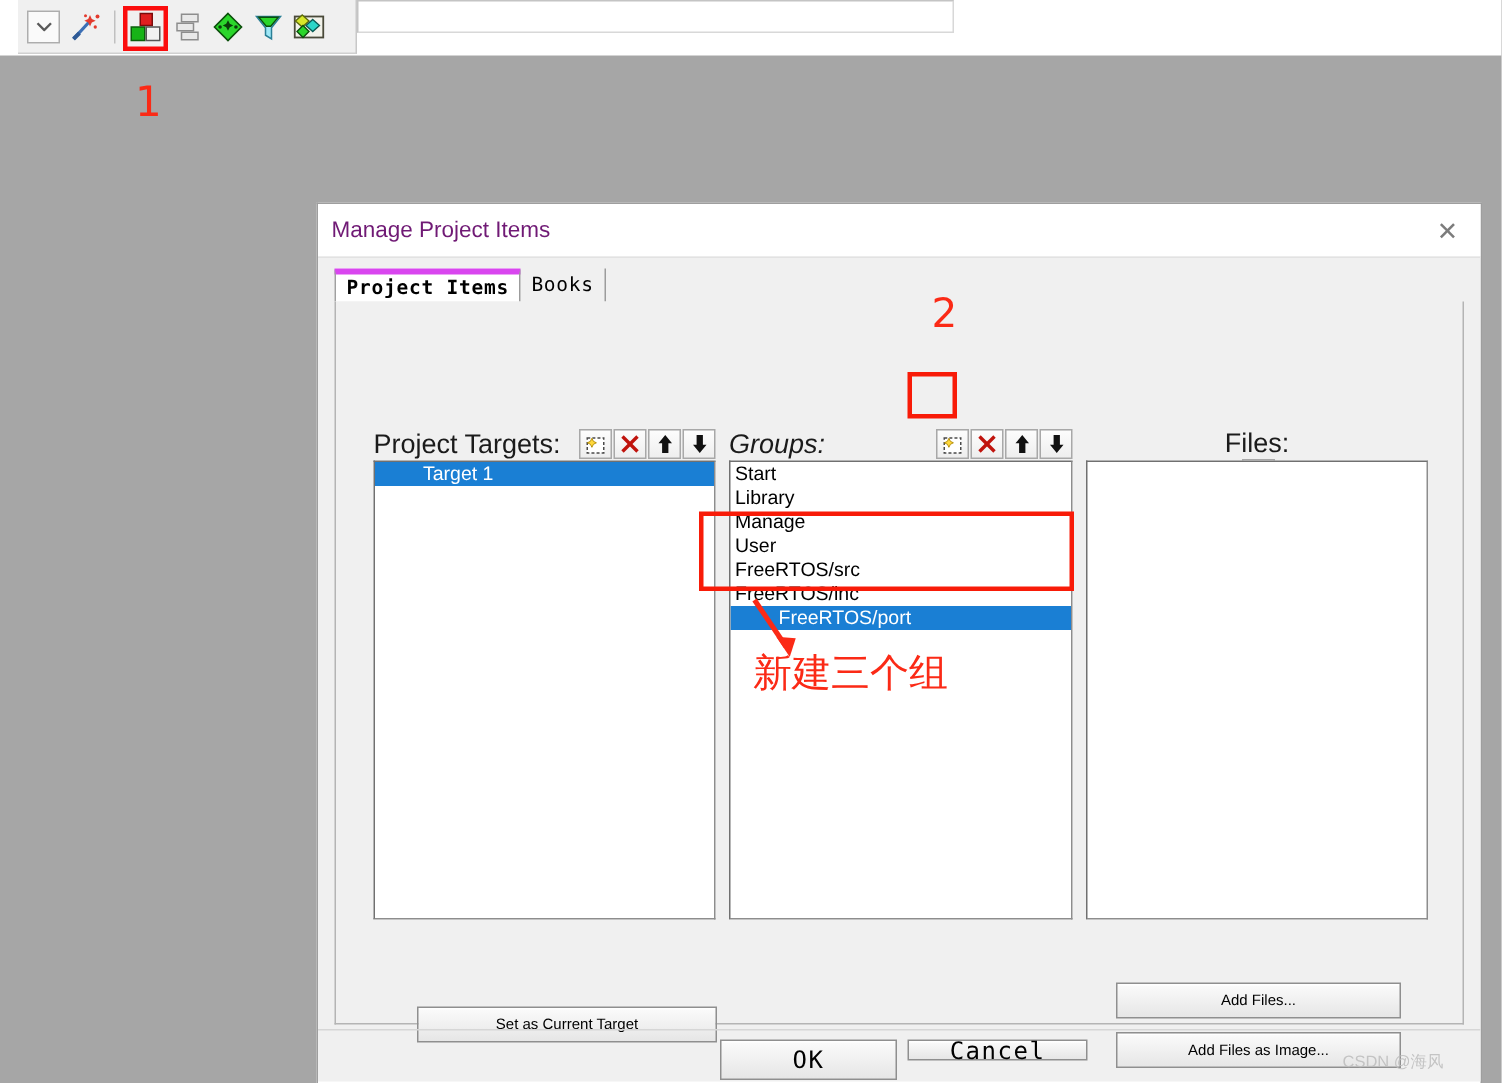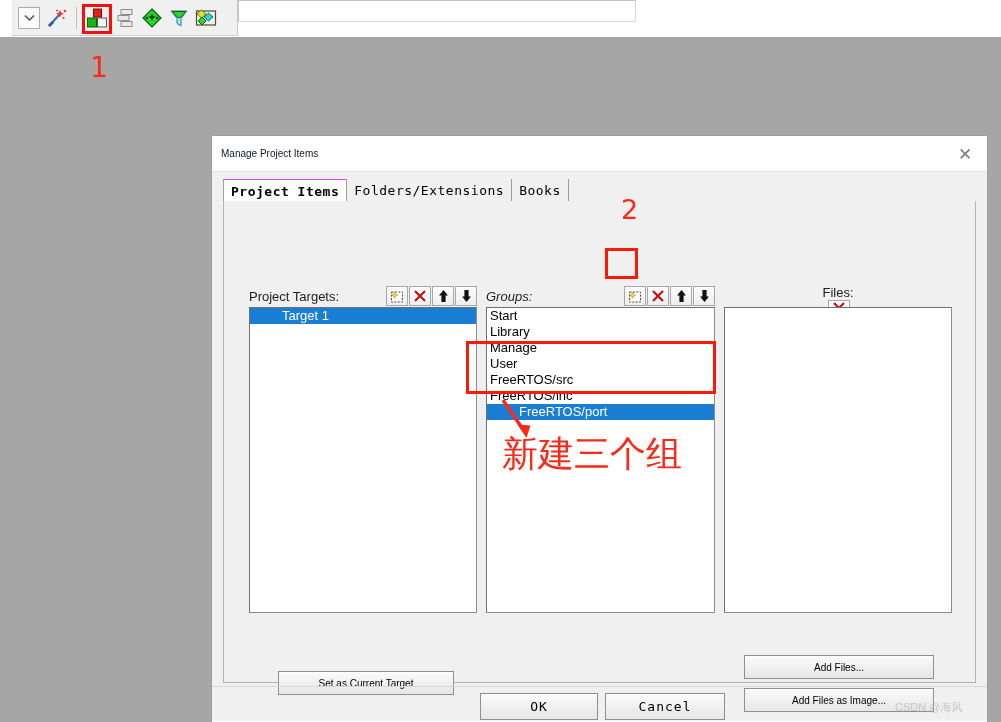--- a/index.html
+++ b/index.html
@@ -80,22 +80,22 @@
     box-shadow: 0 0 0 0 rgba(0,0,0,0);
   }
   #dlg-titlebar {
     position: relative;
     height: 35px;
     background: #ffffff;
     display: flex; align-items: center;
   }
   #dlg-title {
     margin-left: 9px;
-    font-size: 10px;
-    color: #0f172a;
+    font-size: 15px;
+    color: #701a75;
     font-family: "Liberation Sans", sans-serif;
   }
   #dlg-close {
     position: absolute; right: 10px; top: 6px;
     width: 24px; height: 24px;
     display: flex; align-items: center; justify-content: center;
     color: #7c7c7c; font-size: 17px; line-height: 1;
   }
   #dlg-body {
     position: absolute; left: 0; top: 35px;
@@ -117,38 +117,38 @@
     padding: 1px 7px 0 7px;
     display: flex; align-items: center;
     border-right: 1px solid #9c9c9c;
     color: #000;
     white-space: nowrap;
     letter-spacing: 0.5px;
   }
   .tab.active {
     background: #ffffff;
     font-weight: bold;
-    border-top: 1px solid #d946ef;
+    border-top: 4px solid #d946ef;
     border-left: 1px solid #a0a0a0;
   }
 
   #tabpanel {
     position: absolute; left: 11px; top: 29px;
     width: 753px; height: 482px;
     background: #f0f0f0;
     border: 1px solid #b4b4b4;
     border-top: none;
   }
 
   
   .col-header {
     position: absolute;
     height: 22px;
     display: flex; align-items: center;
-    font-size: 13px; color: #1b1b1b;
+    font-size: 18px; color: #1b1b1b;
   }
   .col-header .lbl { flex: 0 0 auto; }
   .col-header .spacer { flex: 1 1 auto; }
   .hdr-btn {
     width: 22px; height: 20px;
     margin-left: 1px;
     display: flex; align-items: center; justify-content: center;
     border: 1px solid #a8a8a8;
     background: linear-gradient(#fdfdfd, #eeeeee);
   }
@@ -194,21 +194,21 @@
     background: linear-gradient(#fbfbfb, #e6e6e6);
     border: 1px solid #8f8f8f;
     display: flex; align-items: center; justify-content: center;
     font-size: 10px;
     color: #000;
     font-family: "Liberation Sans", sans-serif;
     box-shadow: inset 0 1px 0 #ffffff;
   }
   .btn.mono {
     font-family: "DejaVu Sans Mono", "Liberation Mono", monospace;
-    font-size: 13px;
+    font-size: 16px;
     letter-spacing: 1px;
   }
   #bottom-sep {
     position: absolute; left: 0; top: 514px;
     width: 775px; height: 1px; background: #d6d6d6;
   }
   #watermark {
     position: absolute; left: 895px; top: 700px;
     font-size: 11px; color: #bdbdbd;
     font-family: "Liberation Sans", sans-serif;
@@ -309,21 +309,20 @@
 
   <div id="dlg-titlebar">
     <span id="dlg-title">Manage Project Items</span>
     <span id="dlg-close">✕</span>
   </div>
 
   <div id="dlg-body">
 
     <div id="tabs">
       <div class="tab active">Project Items</div>
-      <div class="tab">Folders/Extensions</div>
       <div class="tab">Books</div>
     </div>
 
     <div id="tabpanel">
 
       <div class="col-header" style="left:25px; top:84px; width:228px;">
         <span class="lbl">Project Targets:</span>
         <span class="spacer"></span>
         <span class="hdr-btn">
           <svg width="14" height="13" viewBox="0 0 14 13">
@@ -406,45 +405,45 @@
         </span>
         <span class="hdr-btn">
           <svg width="13" height="14" viewBox="0 0 13 14">
             <path d="M6.5 13 L11 7.5 L8.6 7.5 L8.6 1 L4.4 1 L4.4 7.5 L2 7.5z" fill="#111"></path>
           </svg>
         </span>
       </div>
 
       <div class="listbox" style="left:500px; top:106px; width:228px; height:306px;"></div>
 
-      <div class="btn" style="left:54px; top:470px; width:176px; height:24px;">Set as Current Target</div>
+      <div class="btn" style="left:54px; top:470px; width:200px; height:24px;">Set as Current Target</div>
 
       <div class="btn" style="left:520px; top:454px; width:190px; height:24px;">Add Files...</div>
 
       <div class="btn" style="left:520px; top:487px; width:190px; height:24px;">Add Files as Image...</div>
 
     </div>
 
     <div id="bottom-sep"></div>
 
     <div class="btn mono" style="left:268px; top:521px; width:118px; height:27px;">OK</div>
-    <div class="btn mono" style="left:393px; top:521px; width:120px; height:27px;">Cancel</div>
+    <div class="btn mono" style="left:393px; top:521px; width:120px; height:14px;">Cancel</div>
 
   </div>
 
   <div class="redtext" id="annot-2" style="left:409px; top:60px; font-size:27px; line-height:1;">2</div>
 
   <div class="redbox" style="left:393px; top:112px; width:33px; height:31px;"></div>
 
   <div class="redbox" style="left:254px; top:205px; width:250px; height:53px;"></div>
 
   <div style="position:absolute; left:285px; top:262px;">
     <svg width="46" height="44" viewBox="0 0 46 44">
       <line x1="6" y1="2" x2="27" y2="33" stroke="#fb2a16" stroke-width="3.4"></line>
       <path d="M29.5 40 L20.5 26.5 L33.5 27.5z" fill="#fb2a16"></path>
     </svg>
   </div>
 
-  <div class="redtext" style="left:290px; top:300px; font-size:36px; line-height:1;">新建三个组</div>
+  <div class="redtext" style="left:290px; top:300px; font-size:26px; line-height:1;">新建三个组</div>
 
 </div>
 
 <div id="watermark">CSDN @海风</div>
 
 </body></html>

